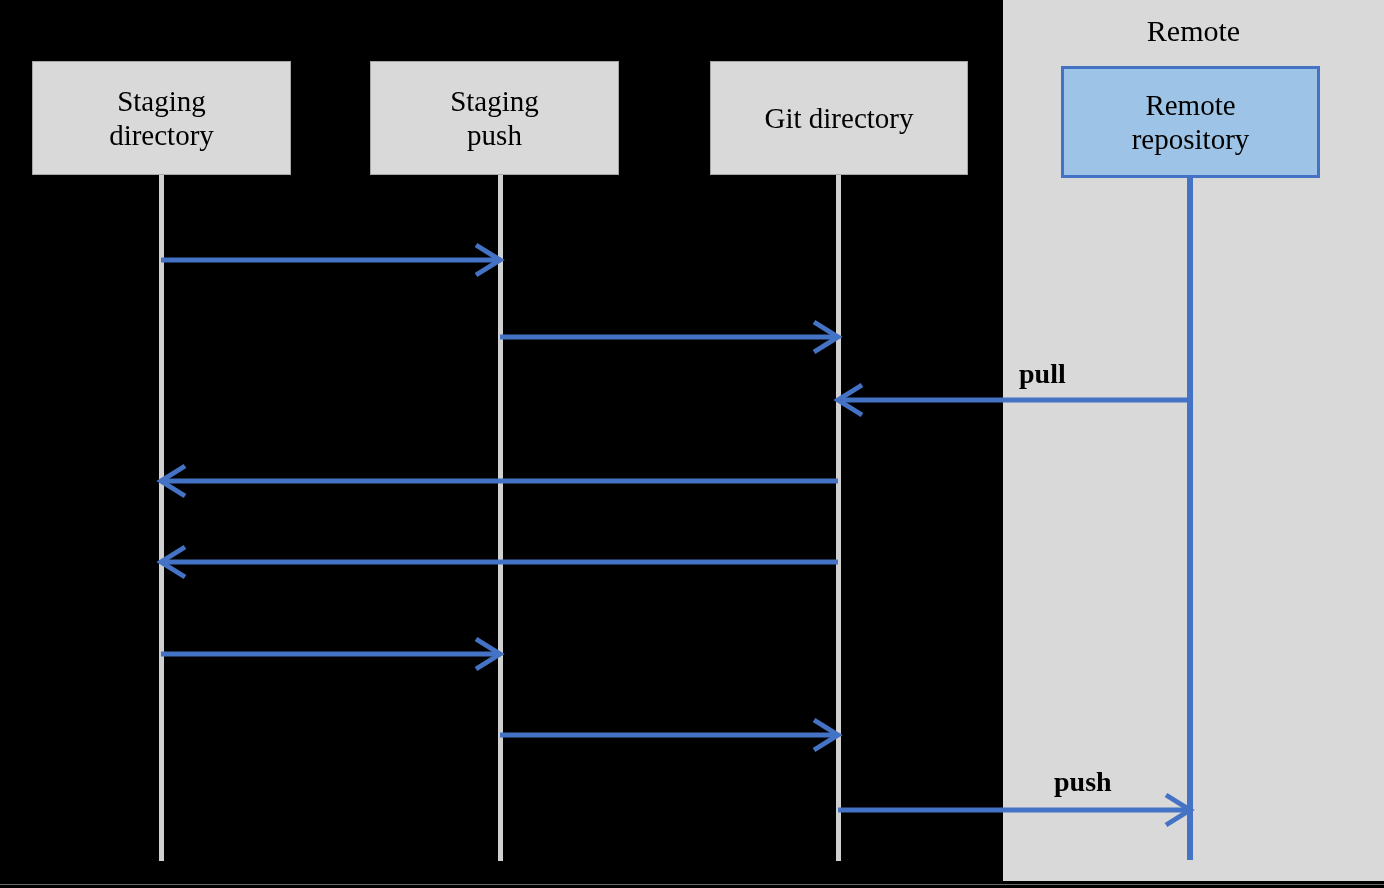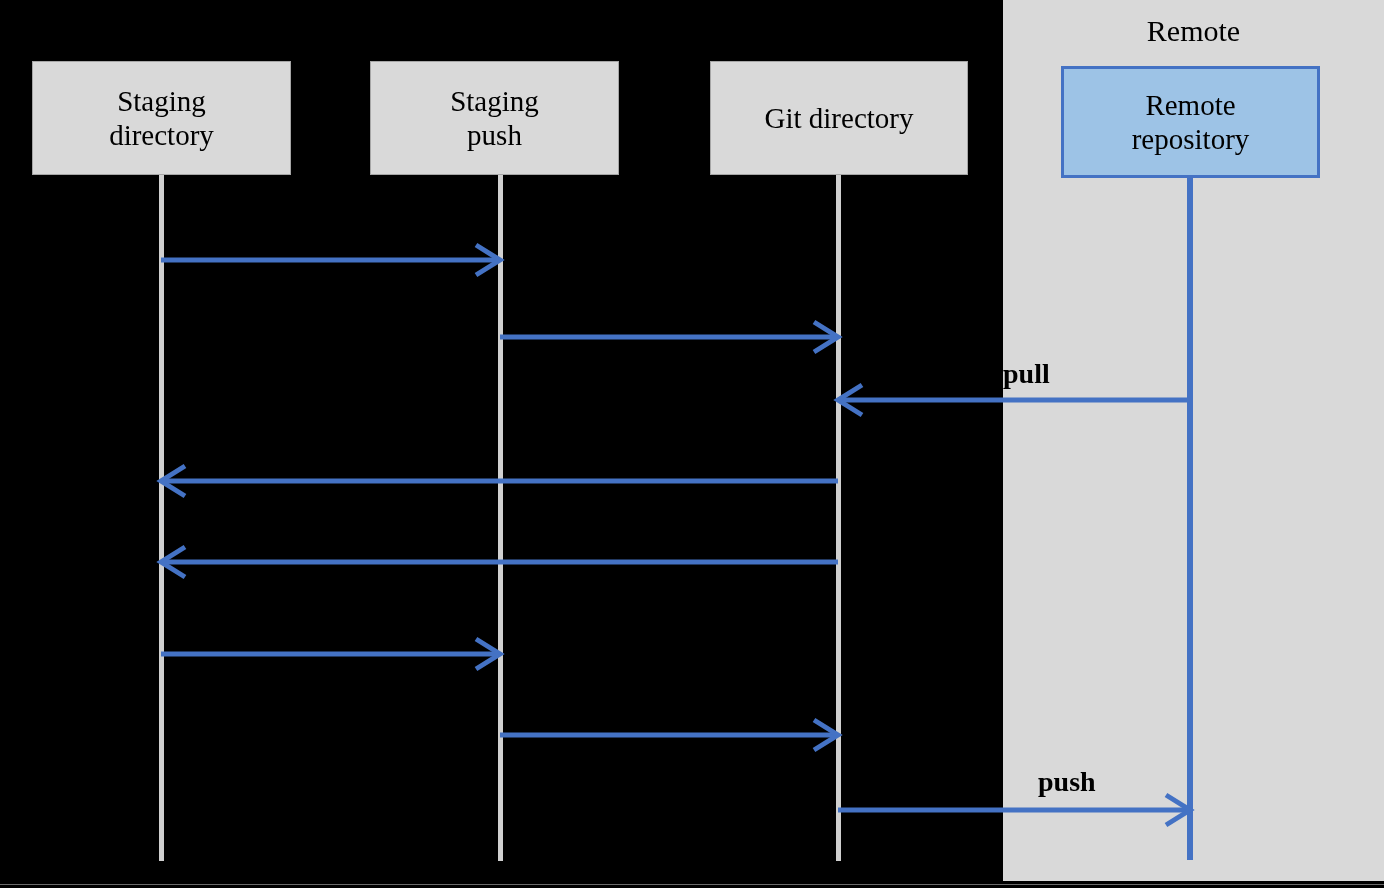--- a/index.html
+++ b/index.html
@@ -62,20 +62,21 @@
     background: #4472C4;
     width: 6px;
   }
   .msg-label {
     position: absolute;
     font-size: 28px;
     font-weight: bold;
     color: #000000;
     white-space: nowrap;
     line-height: 1;
+    padding-left: 16px;
   }
   .arrow-svg {
     position: absolute;
     overflow: visible;
   }
   .bottom-rule {
     position: absolute;
     left: 0;
     top: 884px;
     width: 1384px;

